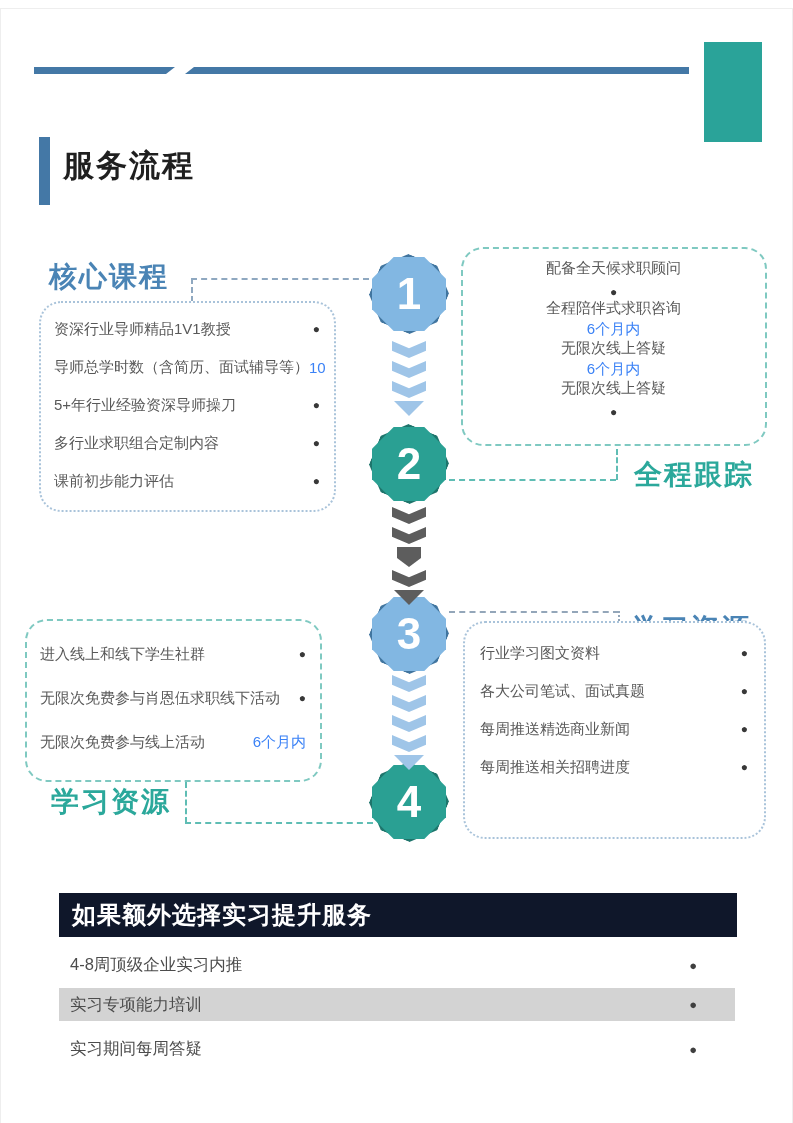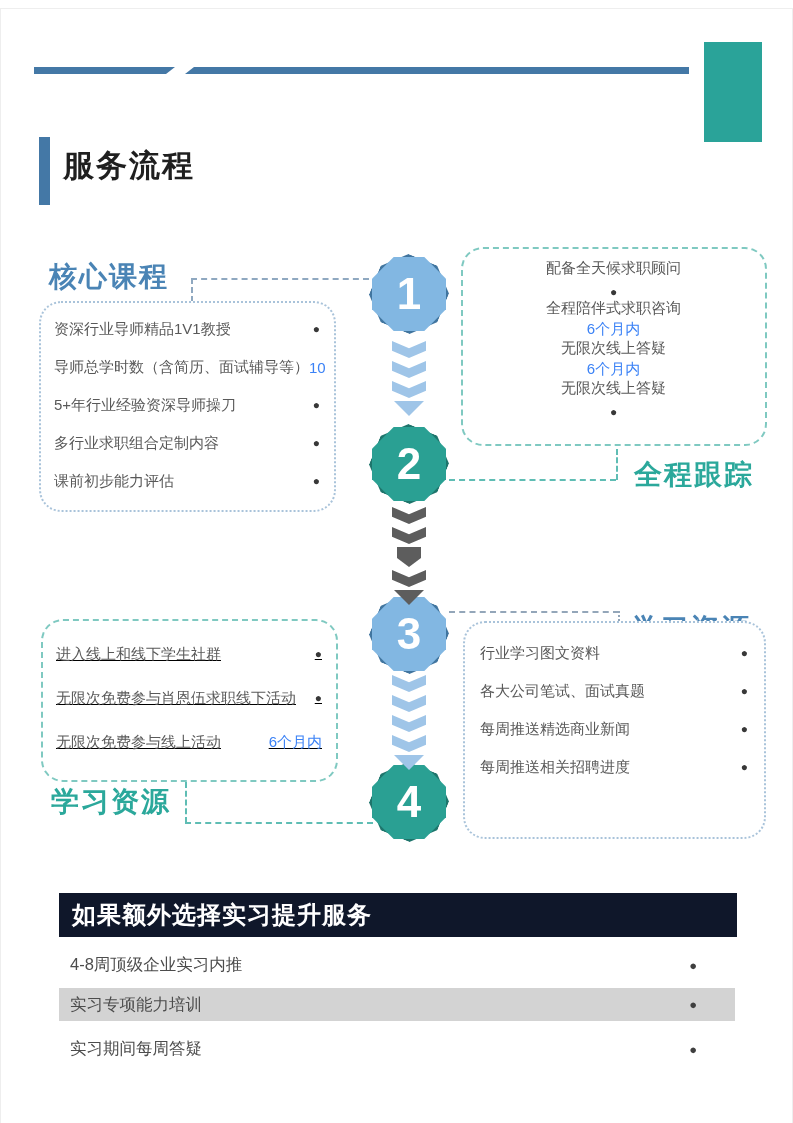--- a/index.html
+++ b/index.html
@@ -24,21 +24,21 @@
   .teal-t{color:#2BA89B;}
   .t-core{left:48px;top:249px;}
   .t-tracking{left:633px;top:447px;}
   .t-resources{left:630px;top:601px;}
   .t-premium{left:50px;top:774px;}
 
   
   .panel{border-radius:22px;box-sizing:border-box;background:#fff;}
   .p-core{left:38px;top:292px;width:297px;height:211px;border:2px dotted #A9C3DA;padding:7px 14px 0 13px;}
   .p-tracking{left:460px;top:238px;width:306px;height:199px;border:2px dashed #7FC9C1;padding:10px 16px 0 15px;}
-  .p-premium{left:40px;top:610px;width:297px;height:163px;border:2px dashed #7FC9C1;padding:11px 14px 0 13px;text-decoration:underline;}
+  .p-premium{left:24px;top:610px;width:297px;height:163px;border:2px dashed #7FC9C1;padding:11px 14px 0 13px;}
   .p-resources{left:462px;top:612px;width:303px;height:218px;border:2px dotted #A9C3DA;padding:11px 16px 0 15px;}
   .prow{display:flex;justify-content:space-between;align-items:center;color:#595959;font-size:15px;white-space:nowrap;}
   .p-core .prow{height:38px;}
   .p-tracking .prow{height:40px;flex-direction:column;}
   .p-premium .prow{height:44px;}
   .p-resources .prow{height:38px;}
   .val{color:#3b82f6;font-size:15px;}
   .dot{color:#383838;font-size:12px;}
 
   

